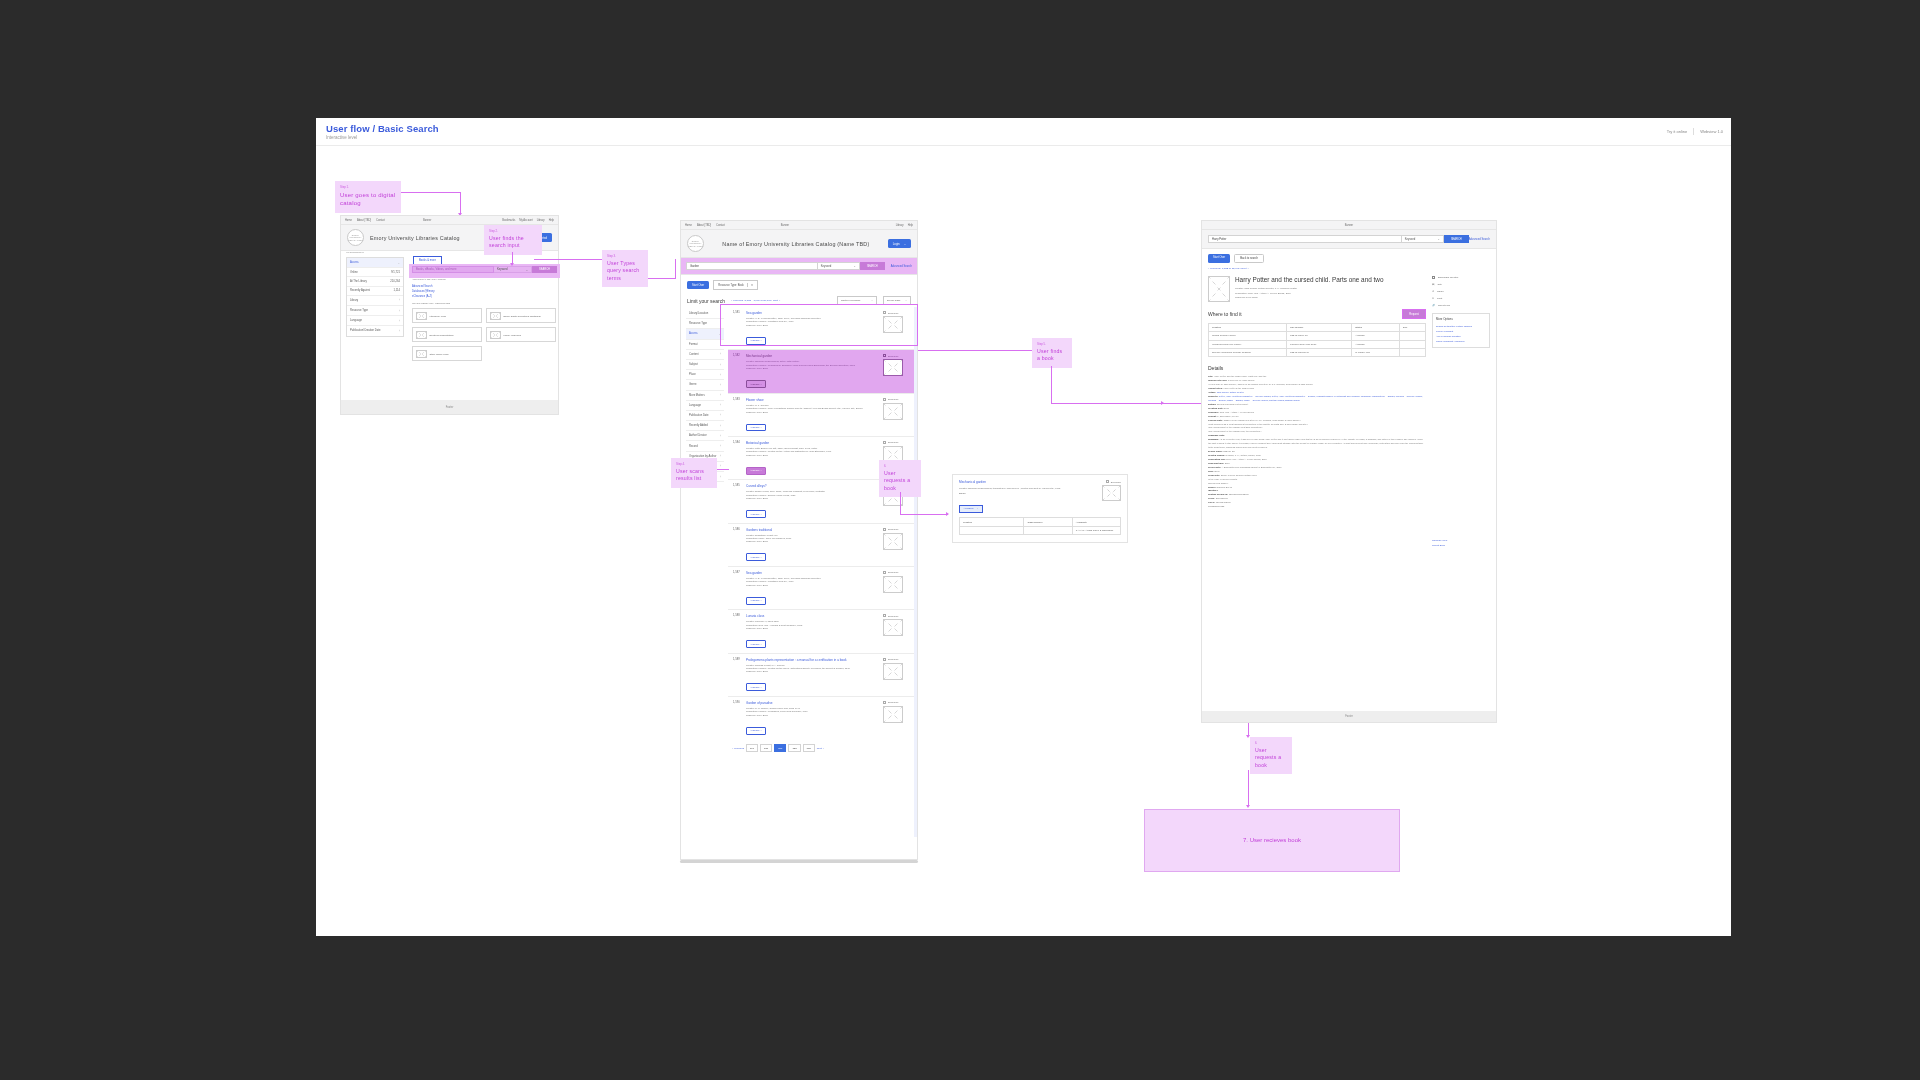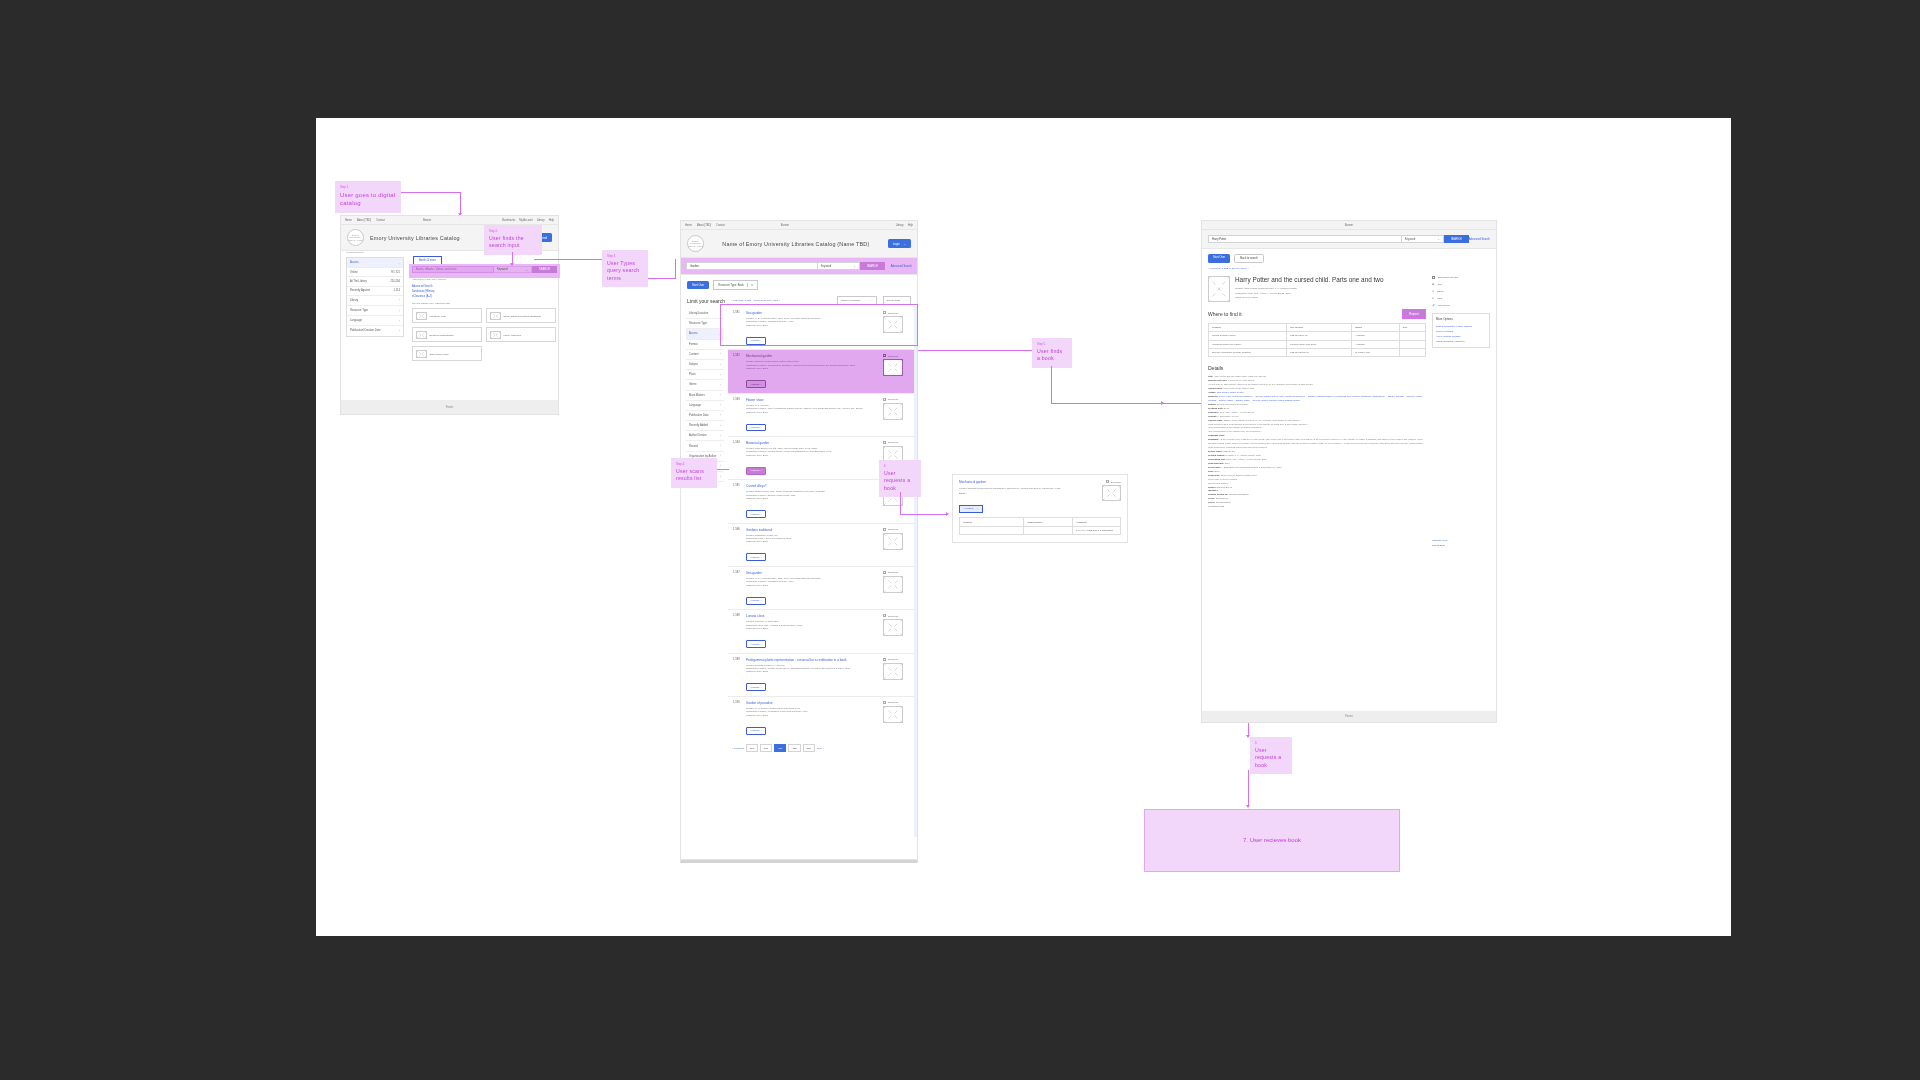--- a/index.html
+++ b/index.html
@@ -178,20 +178,29 @@
   .hlbox { position:absolute; border:1px solid #d86ff0; }
   .scrollbar {
     position:absolute; background:#d4d4d4; border-radius:2px;
   }
 </style>
 </head>
 <body>
 
 <div id="canvas">
 
+  <div id="frame-header">
+    <div id="frame-title">User flow / Basic Search</div>
+    <div id="frame-sub">Interactive level</div>
+    <div id="frame-right">
+      <span>Try it online</span>
+      <span class="divider"></span>
+      <span>Webview 1.0</span>
+    </div>
+  </div>
 
   <div class="callout" style="left:19px; top:63px; width:66px;">
     <div class="step">Step 1.</div>
     <div class="txt">User goes to digital catalog</div>
   </div>
   <div class="connh" style="left:85px; top:74px; width:60px;"></div>
   <div class="connv" style="left:144px; top:74px; height:22px;"></div>
   <div class="arrow-d" style="left:142.4px; top:95px;"></div>
 
   <div class="screen" style="left:24px; top:97px; width:219px; height:200px;">

